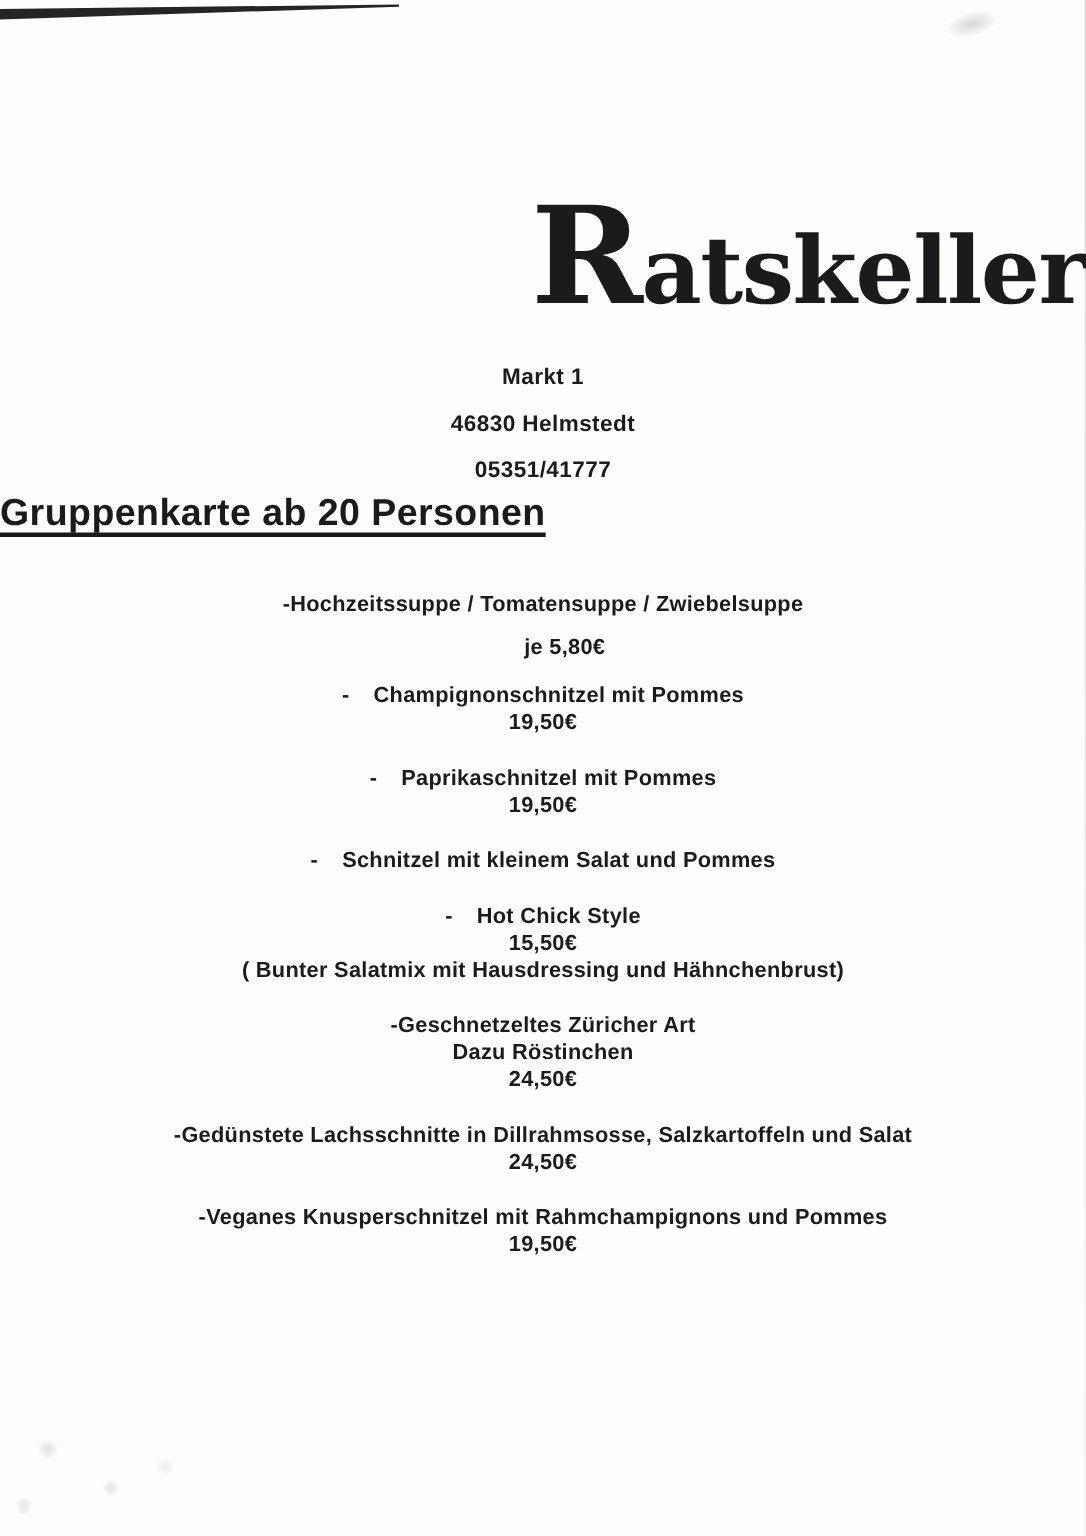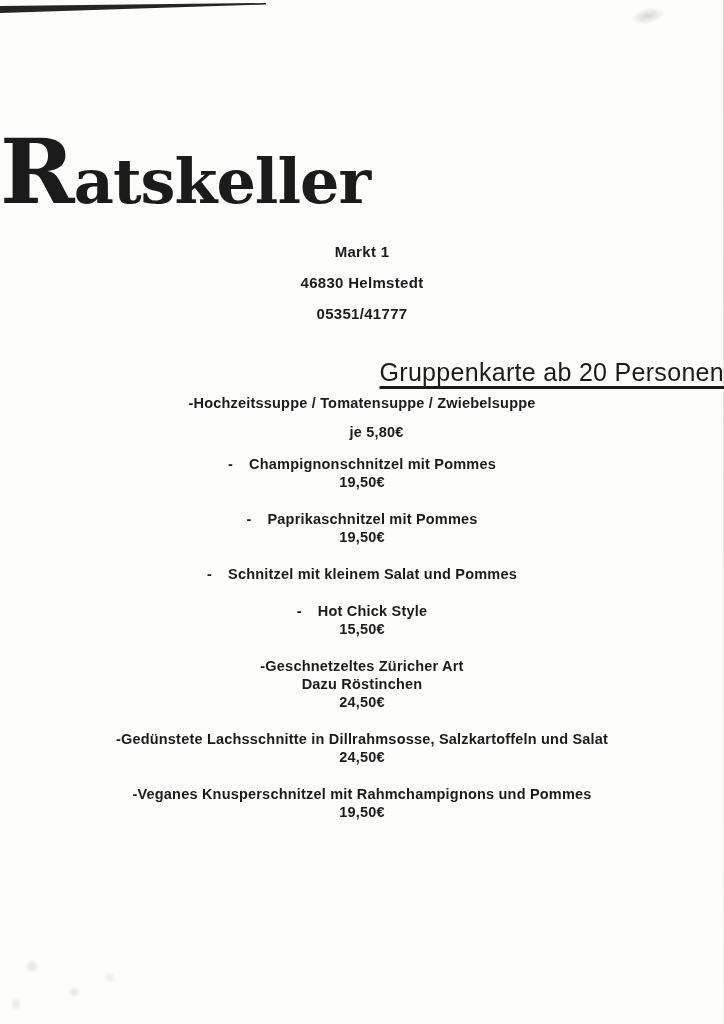--- a/index.html
+++ b/index.html
@@ -28,40 +28,40 @@
     background:
       radial-gradient(circle at 32px 28px, rgba(195,192,188,0.35) 2px, transparent 7px),
       radial-gradient(circle at 74px 54px, rgba(195,192,188,0.30) 2px, transparent 6px),
       radial-gradient(circle at 16px 66px, rgba(195,192,188,0.30) 2px, transparent 6px),
       radial-gradient(circle at 110px 40px, rgba(200,197,193,0.22) 2px, transparent 6px);
   }
 
   
   .logo {
     position: absolute; top: 100px; left: 0; width: 100%;
-    text-align: left;
+    text-align: right;
     font-family: "DejaVu Serif", serif;
     font-weight: 700;
     font-size: 62px;
     letter-spacing: -1px;
     line-height: 1.6;
   }
   .logo::first-letter { font-size: 1.45em; }
 
   .address {
     position: absolute; top: 228px; left: 0; width: 100%;
     text-align: center; font-weight: 700; font-size: 15px;
     letter-spacing: 0.3px;
     margin-top: 16px;
   }
   .address .addr-line { line-height: 16px; margin-bottom: 15px; }
 
   .heading {
-    position: absolute; top: 358px; left: 0; width: 100%; margin: 0;
-    text-align: right; font-size: 25px; font-weight: 400;
+    position: absolute; top: 328px; left: 0; width: 100%; margin: 0;
+    text-align: left; font-size: 25px; font-weight: 700;
     letter-spacing: 0.3px;
     text-decoration: underline;
     text-decoration-thickness: 2.5px;
     text-underline-offset: 5px;
   }
 
   .menu {
     position: absolute; top: 394px; left: 0; width: 100%;
     text-align: center; font-size: 14.5px; font-weight: 700;
     letter-spacing: 0.2px;
@@ -109,20 +109,21 @@
     <div class="line price">19,50€</div>
   </div>
 
   <div class="item">
     <div class="line name"><span class="dash">-</span><span>Schnitzel mit kleinem Salat und Pommes</span></div>
   </div>
 
   <div class="item">
     <div class="line name"><span class="dash">-</span><span>Hot Chick Style</span></div>
     <div class="line price">15,50€</div>
+    <div class="line note">( Bunter Salatmix mit Hausdressing und Hähnchenbrust)</div>
   </div>
 
   <div class="item">
     <div class="line name">-Geschnetzeltes Züricher Art</div>
     <div class="line subline">Dazu Röstinchen</div>
     <div class="line price">24,50€</div>
   </div>
 
 
   <div class="item">

